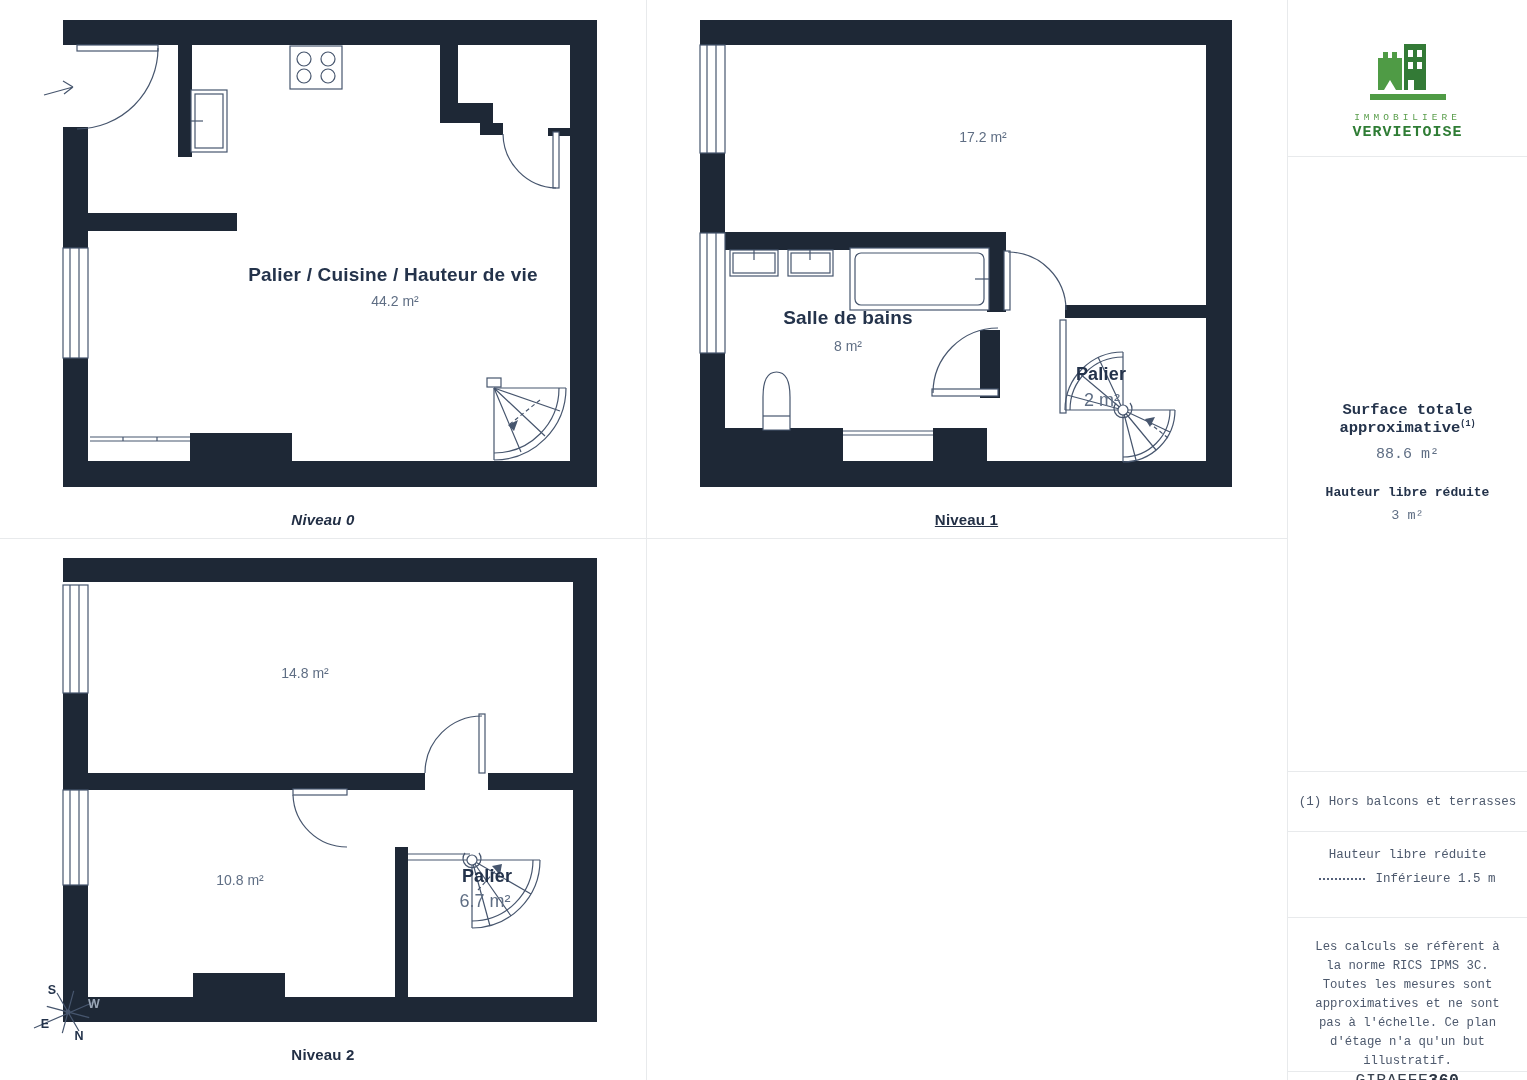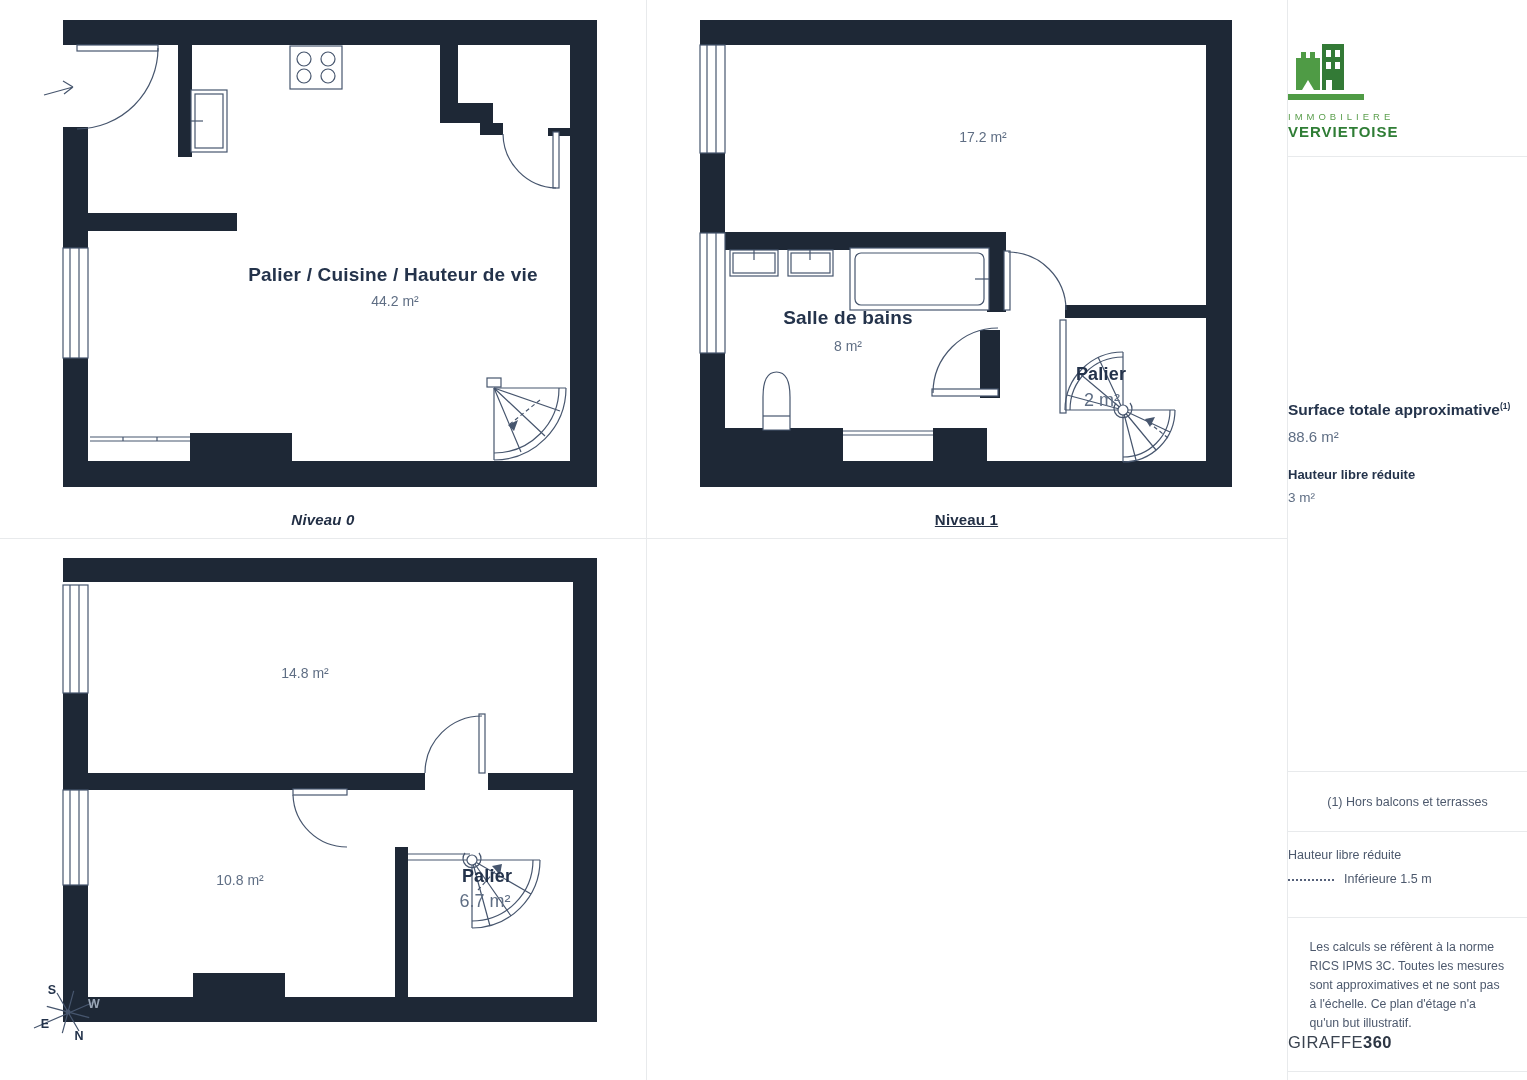--- a/index.html
+++ b/index.html
@@ -18,21 +18,21 @@
   
   .wall{fill:#1e2836;}
   .ln{fill:none;stroke:#47566e;stroke-width:1.2;}
   .fx{fill:#ffffff;stroke:#47566e;stroke-width:1.2;}
   .dash{stroke-dasharray:4 3;}
   .arrowfill{fill:#47566e;stroke:none;}
   text.cmp{font-family:"Liberation Sans",sans-serif;font-weight:700;font-size:12.5px;fill:#24334b;}
   text.cmp.hollow{fill:#9aa6b6;}
   
   .sidebar{position:absolute;left:1287px;top:0;width:239px;height:1080px;border-left:1px solid #e8eaec;}
-  .s-section{box-sizing:border-box;width:100%;border-bottom:1px solid #e8eaec;}
+  .s-section{box-sizing:border-box;width:100%;border-bottom:1px solid #e8eaec;text-align:center;font-family:Liberation Mono, monospace;}
   .s-logo{height:157px;padding-top:36px;}
   .s-stats{height:615px;padding-top:244px;}
   .s-foot{height:60px;display:flex;align-items:center;justify-content:center;}
   .s-legend{height:86px;padding-top:16px;}
   .s-disc{height:154px;padding-top:20px;}
   .logo-line1{font-size:9.5px;letter-spacing:4px;color:#5a9e4c;margin-top:5px;font-weight:400;}
   .logo-line2{font-size:15px;letter-spacing:1px;color:#2f7d35;font-weight:700;margin-top:1px;}
   .s-title{font-weight:700;font-size:15.5px;color:#24334b;}
   .s-title sup{font-size:8.5px;}
   .s-value{font-size:15px;color:#5f6e84;margin-top:9px;}
@@ -237,20 +237,21 @@
         <text class="cmp" x="52" y="456" text-anchor="middle">S</text>
         <text class="cmp hollow" x="94" y="470" text-anchor="middle">W</text>
         <text class="cmp" x="45" y="490" text-anchor="middle">E</text>
         <text class="cmp" x="79" y="502" text-anchor="middle">N</text>
       </g>
     </svg>
     <div class="overlay room-area" style="left:305px;top:135px;">14.8 m²</div>
     <div class="overlay room-area" style="left:240px;top:342px;">10.8 m²</div>
     <div class="overlay room-title sm" style="left:487px;top:338px;">Palier</div>
     <div class="overlay room-area sm" style="left:485px;top:363px;">6.7 m²</div>
+    <div class="panel-label" style="top:508px;">Niveau 2</div>
   </div>
 
   <div class="sidebar">
 
     <div class="s-section s-logo">
       <svg width="76" height="66" viewBox="0 0 76 66">
         <path fill="#4f9b45" d="M8,54 V22 h5 v-6 h5 v6 h4 v-6 h5 v6 h5 v32 z"></path>
         <path fill="#ffffff" d="M14,54 l6,-10 6,10 z"></path>
         <rect fill="#337a36" x="34" y="8" width="22" height="46"></rect>
         <rect fill="#ffffff" x="38" y="14" width="5" height="7"></rect>

